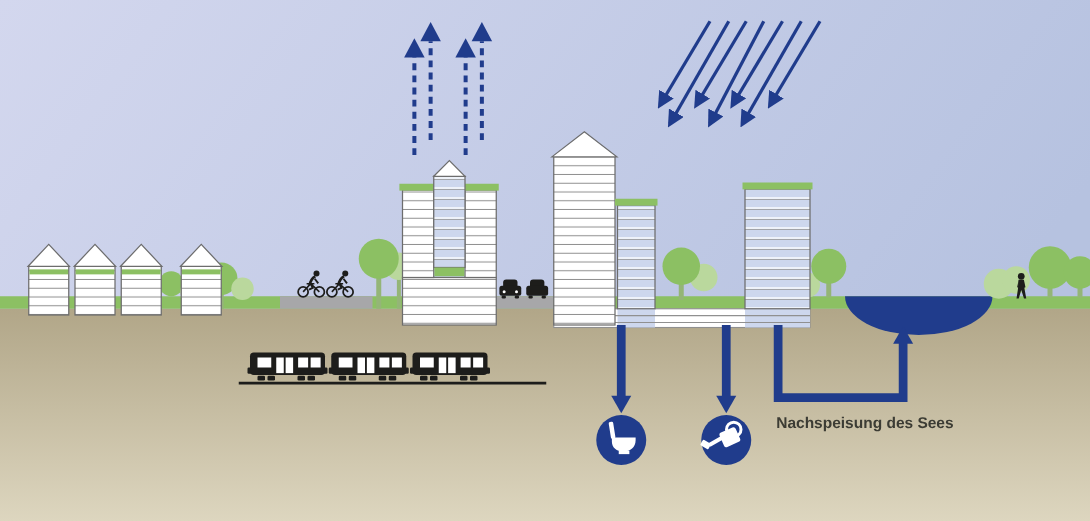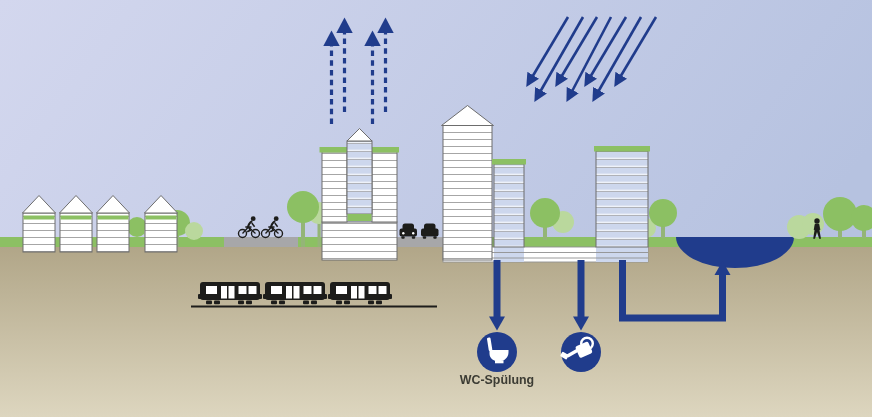--- a/index.html
+++ b/index.html
@@ -259,14 +259,14 @@
     <line x1="568" y1="17" x2="528" y2="84" marker-end="url(#mNavy)"></line>
     <line x1="583" y1="17" x2="536" y2="99" marker-end="url(#mNavy)"></line>
     <line x1="597" y1="17" x2="557" y2="84" marker-end="url(#mNavy)"></line>
     <line x1="611" y1="17" x2="568" y2="99" marker-end="url(#mNavy)"></line>
     <line x1="626" y1="17" x2="586" y2="84" marker-end="url(#mNavy)"></line>
     <line x1="641" y1="17" x2="594" y2="99" marker-end="url(#mNavy)"></line>
     <line x1="656" y1="17" x2="616" y2="84" marker-end="url(#mNavy)"></line>
   </g>
 </svg>
 
-<div class="lbl center" style="left:445px;top:373px;width:104px;">WC-Spülung</div>
+<div class="lbl" style="left:621px;top:331px;">Nachspeisung des Sees</div>
 </div>
 
 </body></html>

